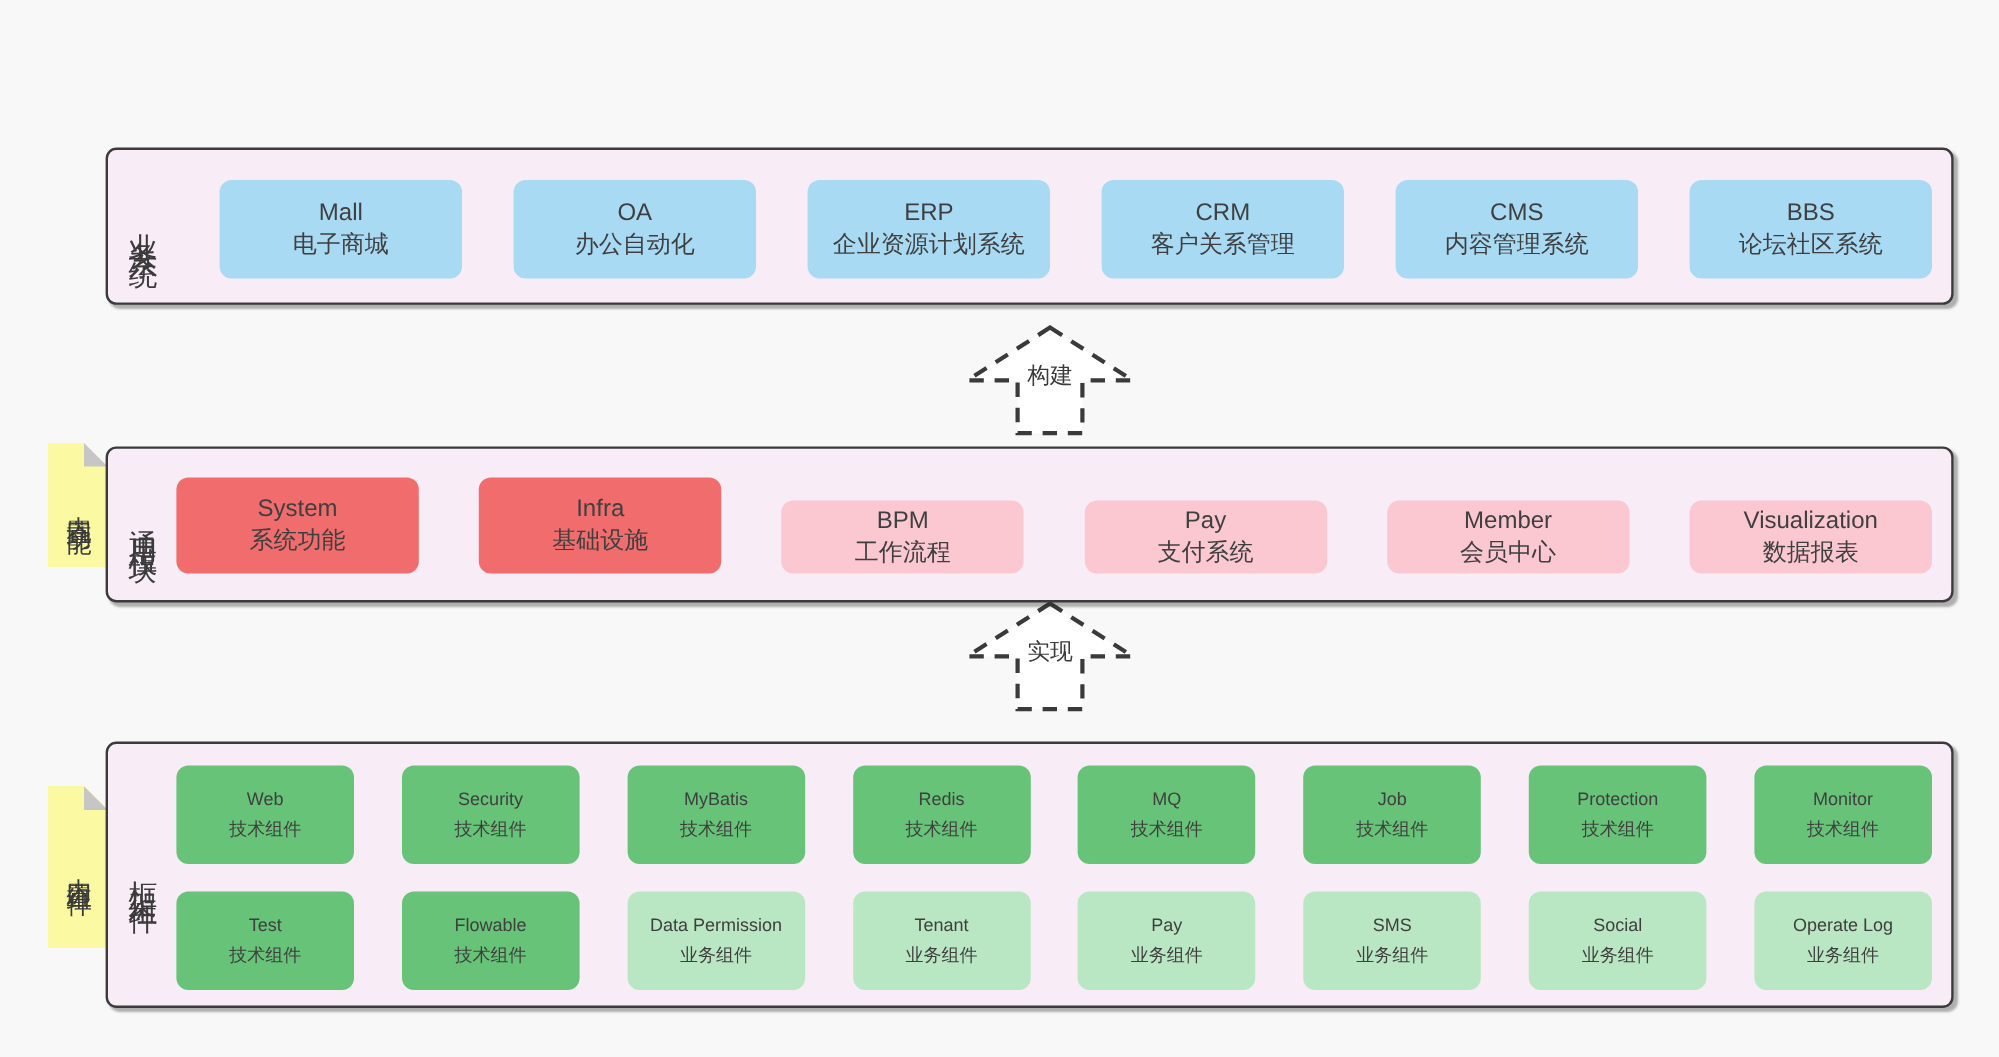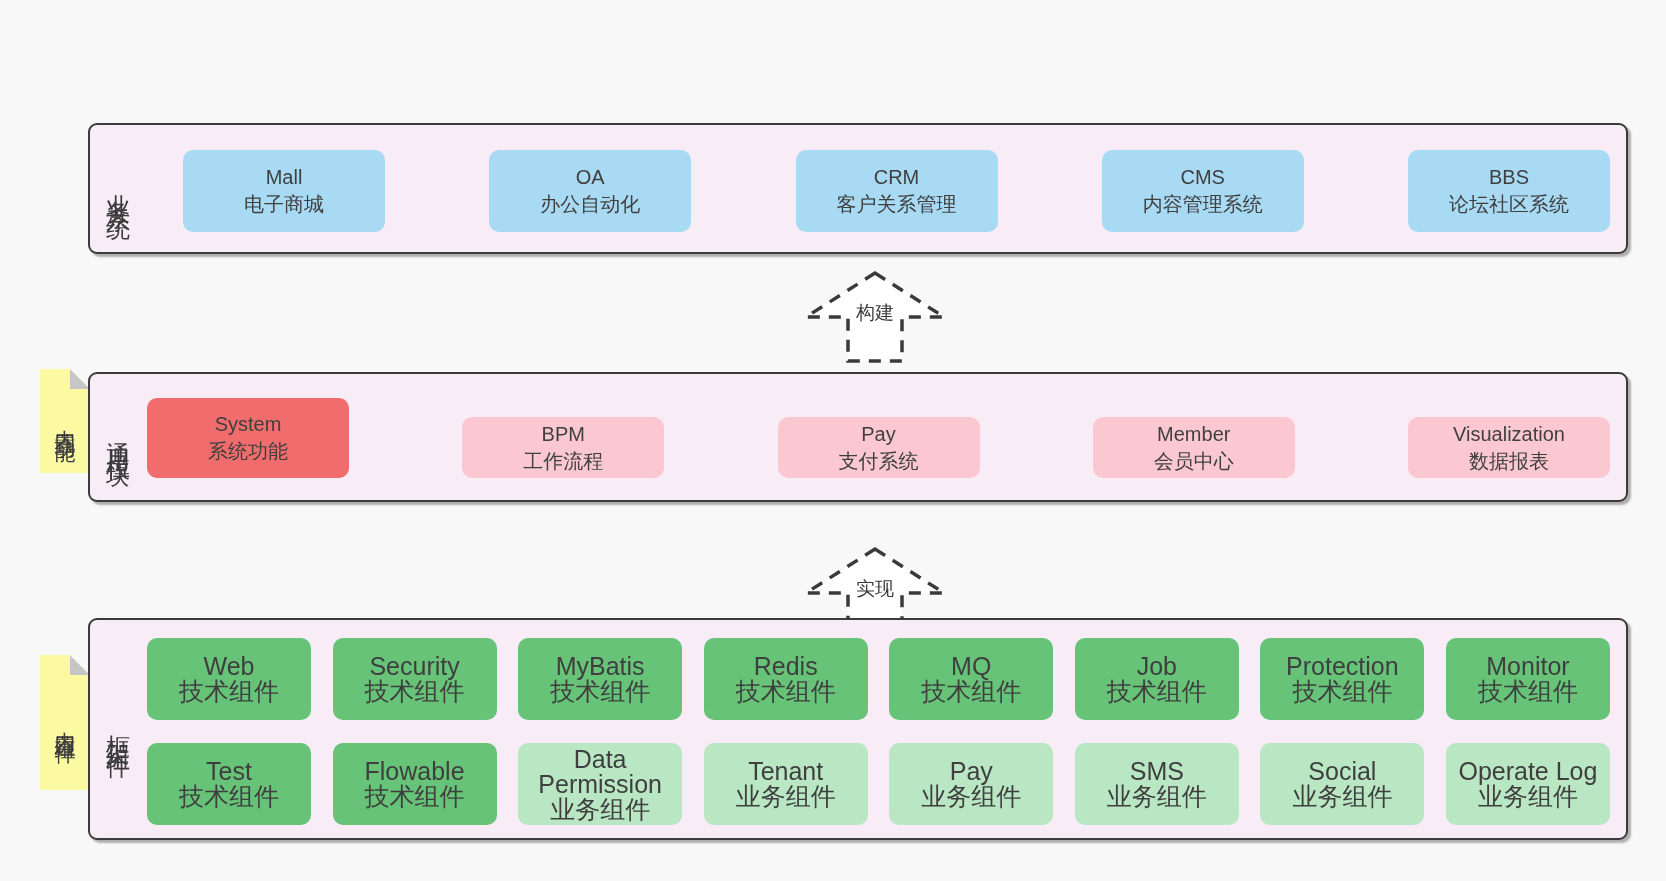--- a/index.html
+++ b/index.html
@@ -32,21 +32,21 @@
   .layer-business .boxes-row{top:25px;height:82px;margin-left:36px;}
   .layer-modules .boxes-row{top:24px;height:80px;gap:47px;}
   .layer-framework .row-1{top:18px;height:82px;}
   .layer-framework .row-2{top:123px;height:82px;}
   .box{
     width:202px;border-radius:10px;
     display:flex;flex-direction:column;align-items:center;justify-content:center;
     text-align:center;color:var(--text,#3f3f3f);
     font-size:20px;line-height:27px;
   }
-  .cols-8 .box{width:164px;font-size:25px;line-height:25px;}
+  .cols-8 .box{width:148px;font-size:15px;line-height:25px;}
   .box-title,.box-subtitle{padding:0 4px;}
   .blue{background:var(--blue,#a8daf4);}
   .red{background:var(--red,#f16c6c);}
   .pink{background:var(--pink,#fbc8d1);margin-top:19px;}
   .green{background:var(--green,#66c377);}
   .light_green{background:var(--light_green,#b9e6c3);}
   .note{
     position:absolute;left:40px;width:50px;
     background:var(--note_bg,#fbf9a2);
     clip-path:polygon(0 0, calc(100% - 20px) 0, 100% 20px, 100% 100%, 0 100%);
@@ -59,40 +59,44 @@
     clip-path:polygon(0 0, 100% 100%, 0 100%);
   }
   .note-modules{top:369px;height:104px;}
   .note-framework{top:655px;height:135px;}
   .note-text{
     writing-mode:vertical-rl;text-orientation:upright;
     font-size:21px;letter-spacing:4px;color:#3b3b3b;
   }
   .arrow{position:absolute;left:800px;width:150px;height:94px;z-index:1;}
   .arrow-build{top:270px;}
-  .arrow-implement{top:546px;}
+  .arrow-implement{top:500px;}
   .arrow svg{position:absolute;left:0;top:0;}
   .arrow-label{
     position:absolute;left:0;right:0;top:30px;
     text-align:center;font-size:19px;color:#3b3b3b;
   }
 </style>
 </head>
 <body>
 
 <div class="layer layer-business">
   <div class="layer-label">业务系统</div>
   <div class="boxes-row cols-6">
       <div class="box blue">
         <div class="box-title">Mall</div>
         <div class="box-subtitle">电子商城</div>
       </div>
       <div class="box blue">
         <div class="box-title">OA</div>
         <div class="box-subtitle">办公自动化</div>
+      </div>
+      <div class="box blue">
+        <div class="box-title">ERP</div>
+        <div class="box-subtitle">企业资源计划系统</div>
       </div>
       <div class="box blue">
         <div class="box-title">CRM</div>
         <div class="box-subtitle">客户关系管理</div>
       </div>
       <div class="box blue">
         <div class="box-title">CMS</div>
         <div class="box-subtitle">内容管理系统</div>
       </div>
       <div class="box blue">
@@ -112,20 +116,24 @@
 <div class="note note-modules">
   <div class="note-text">内置功能</div>
 </div>
 <div class="layer layer-modules">
   <div class="layer-label">通用模块</div>
   <div class="boxes-row cols-6">
       <div class="box red">
         <div class="box-title">System</div>
         <div class="box-subtitle">系统功能</div>
       </div>
+      <div class="box red">
+        <div class="box-title">Infra</div>
+        <div class="box-subtitle">基础设施</div>
+      </div>
       <div class="box pink">
         <div class="box-title">BPM</div>
         <div class="box-subtitle">工作流程</div>
       </div>
       <div class="box pink">
         <div class="box-title">Pay</div>
         <div class="box-subtitle">支付系统</div>
       </div>
       <div class="box pink">
         <div class="box-title">Member</div>

